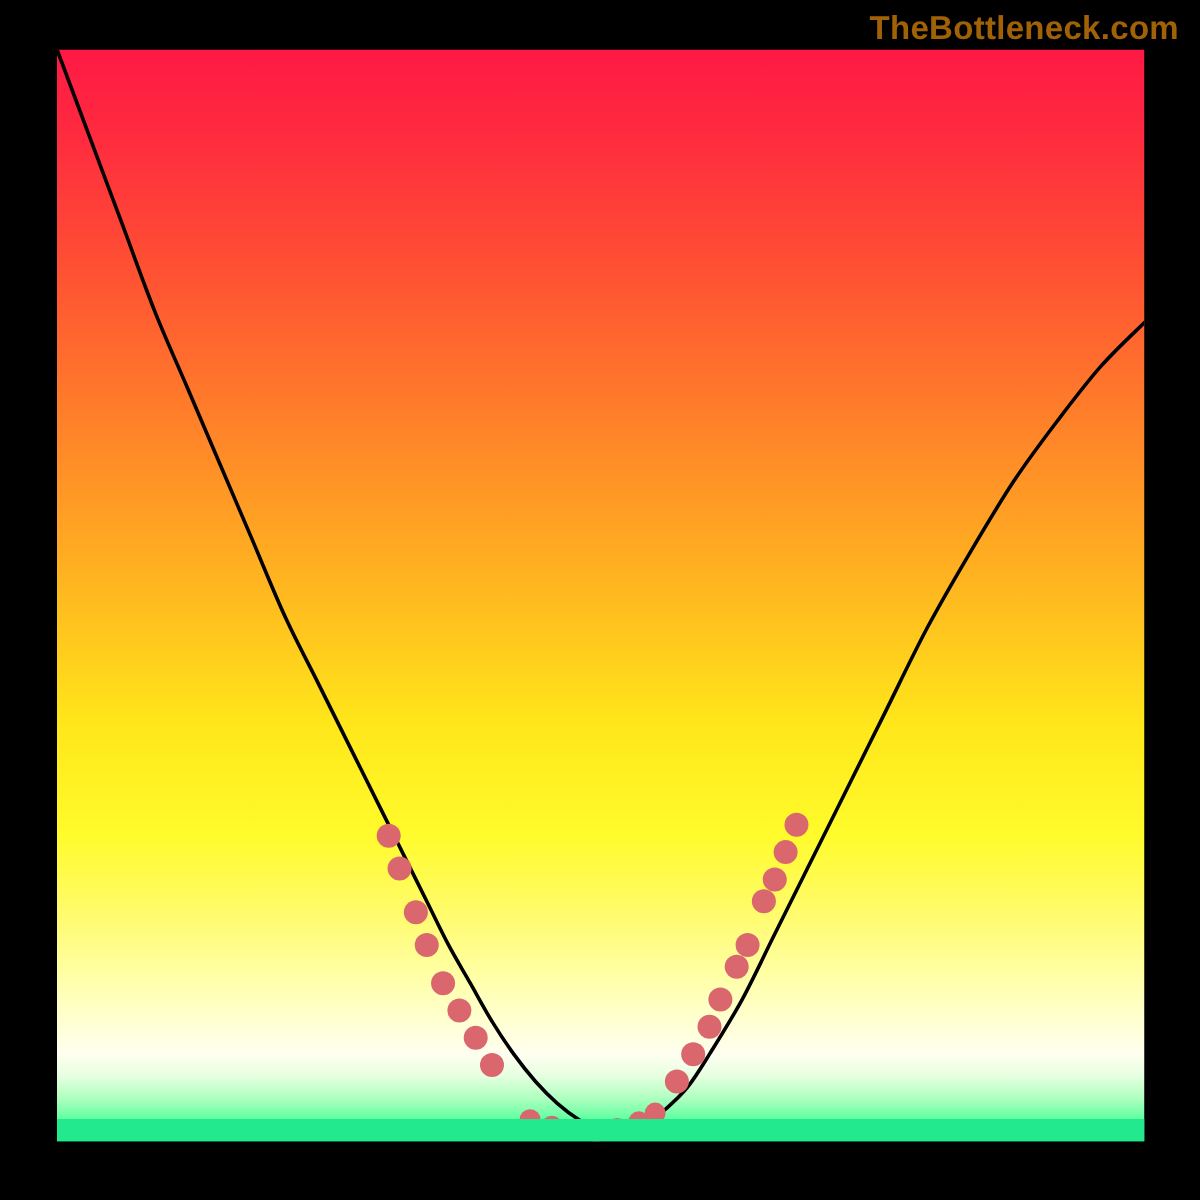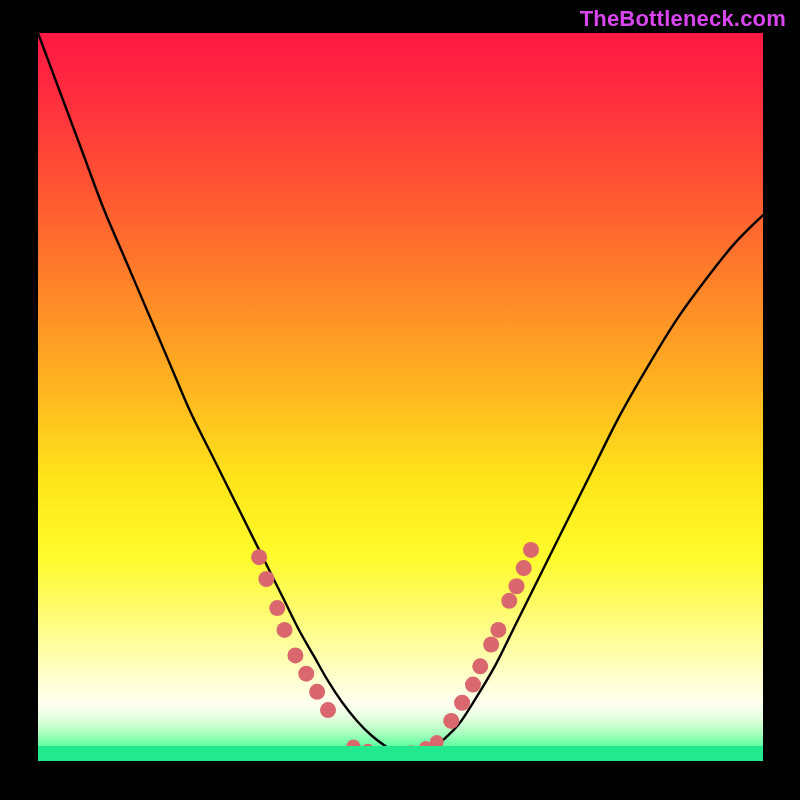--- a/index.html
+++ b/index.html
@@ -14,21 +14,21 @@
   .frame {
     position: relative;
     width: 800px;
     height: 800px;
     background: #000;
   }
   .watermark {
     position: absolute;
     top: 6px;
     right: 14px;
-    color: #d946ef;
+    color: #a16207;
     font-size: 22px;
     font-weight: 600;
     letter-spacing: 0.2px;
     z-index: 10;
     user-select: none;
   }
   .plot-area {
     position: absolute;
     left: 38px;
     top: 33px;

